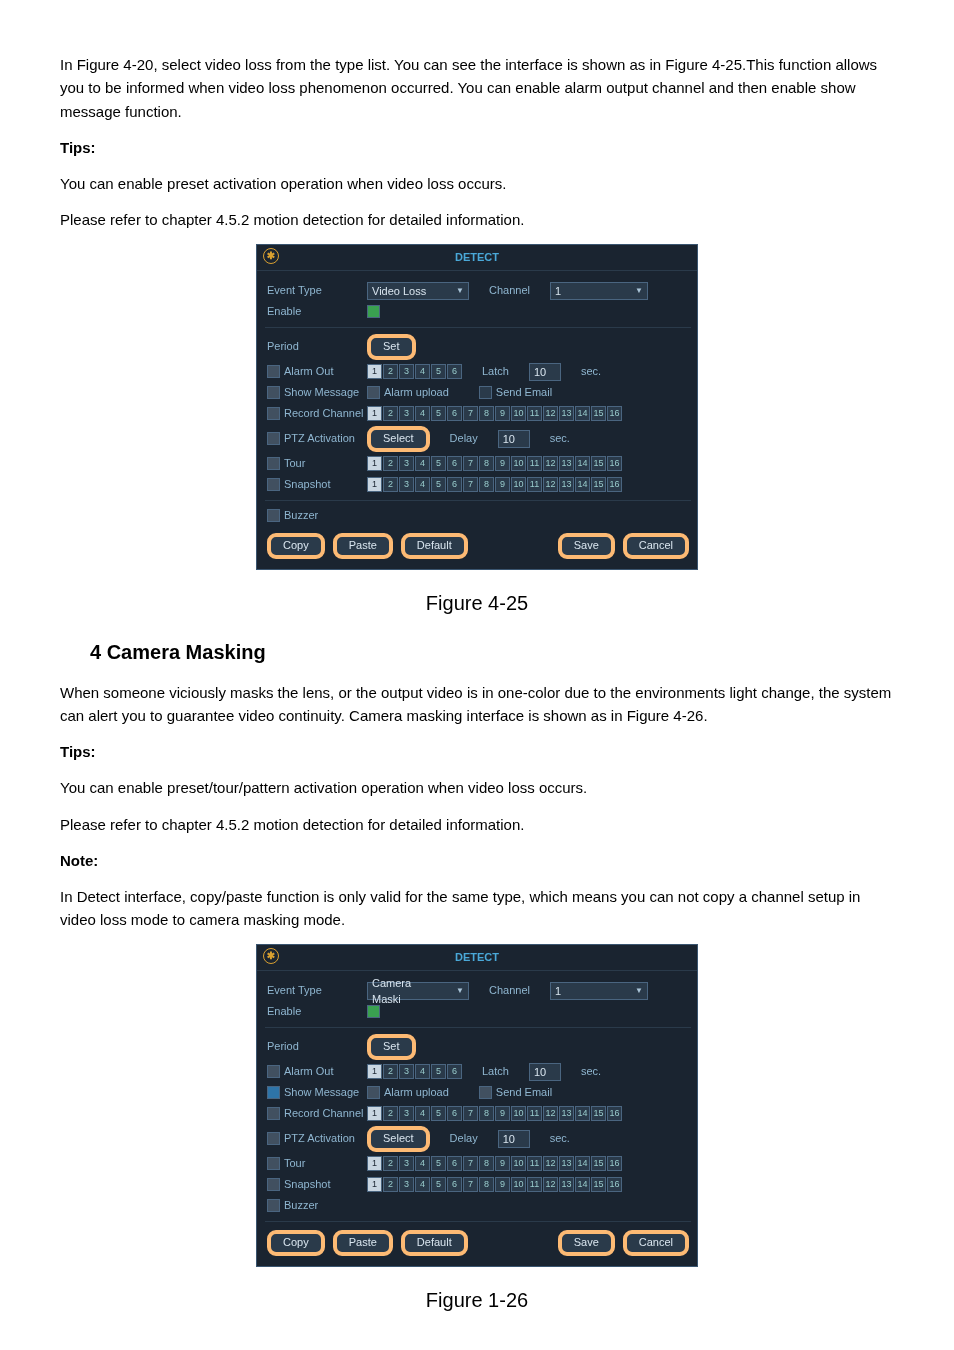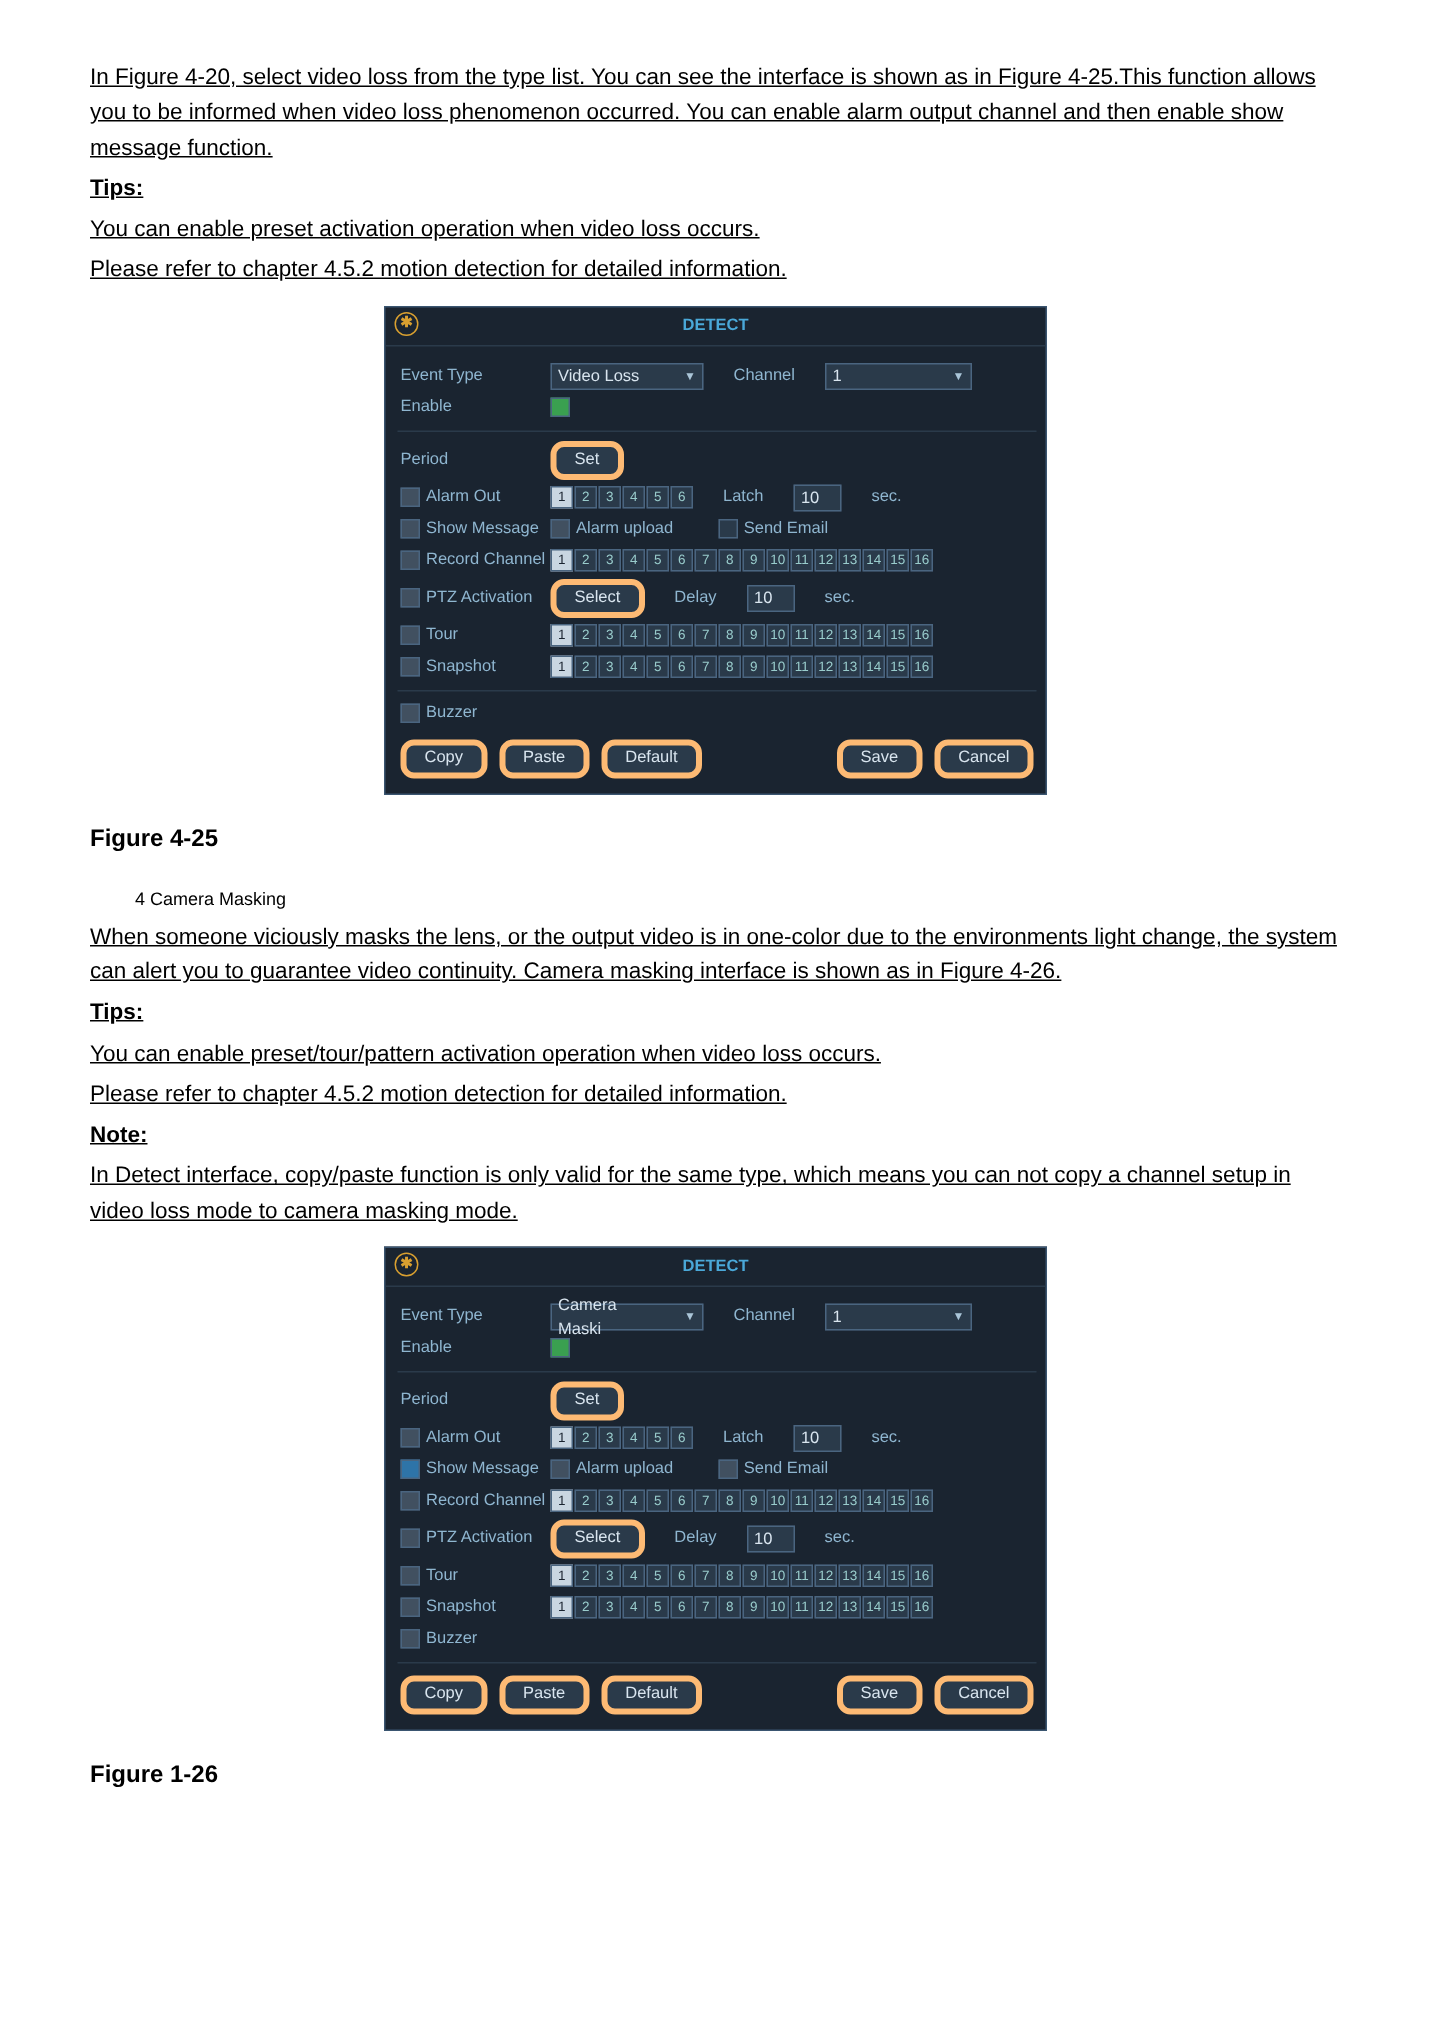--- a/index.html
+++ b/index.html
@@ -6,24 +6,24 @@
     margin: 0;
     padding: 40px 60px;
     font-family: Arial, Helvetica, sans-serif;
     font-size: 15px;
     line-height: 1.55;
     color: #000;
     background: #fff;
     width: 954px;
     box-sizing: border-box;
   }
-  .para { margin: 0 0 4px 0; text-decoration: underline; }
+  .para { margin: 13px 0 4px 0; }
   .bold { font-weight: bold; }
-  .caption { margin: 18px 0; font-size: 16px; font-weight: bold; }
-  .section-title { font-weight: normal; margin: 12px 0 4px 30px; font-size: 12px; }
+  .caption { text-align: center; margin: 18px 0; font-size: 20px; }
+  .section-title { font-weight: bold; margin: 12px 0 4px 30px; font-size: 20px; }
 
   .dvr-window {
     width: 440px;
     margin: 12px auto;
     background: #1a2430;
     border: 1px solid #3a5570;
     font-size: 11px;
     color: #c9d6e1;
   }
   .dvr-title {

